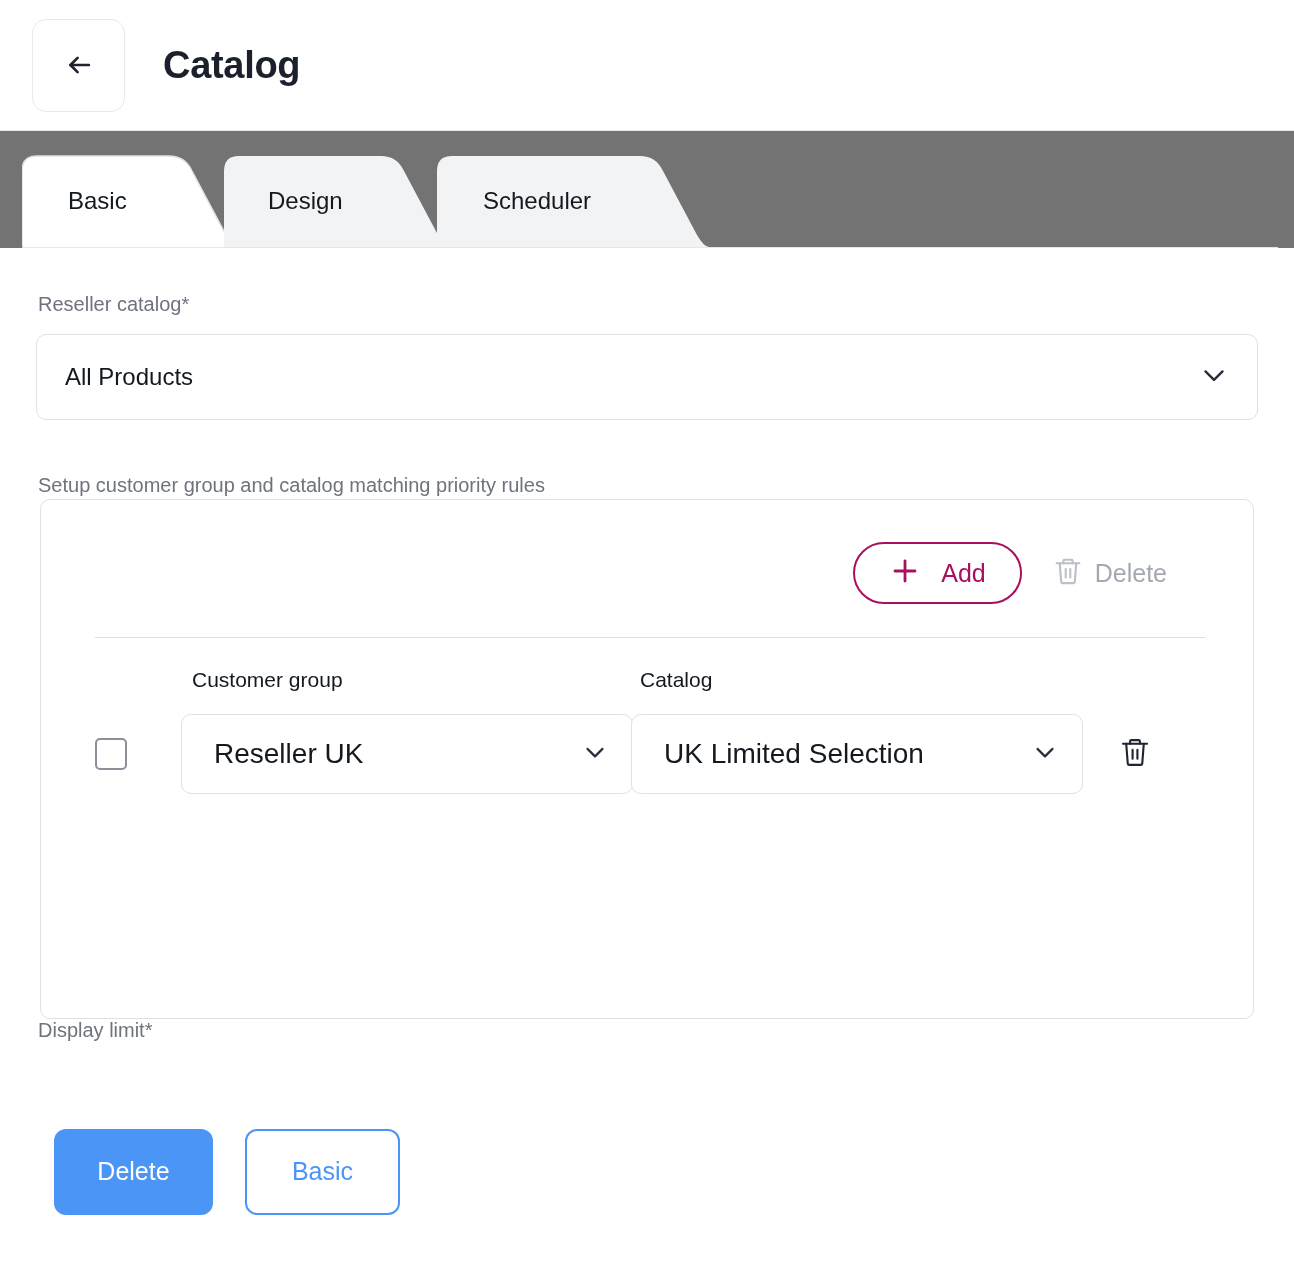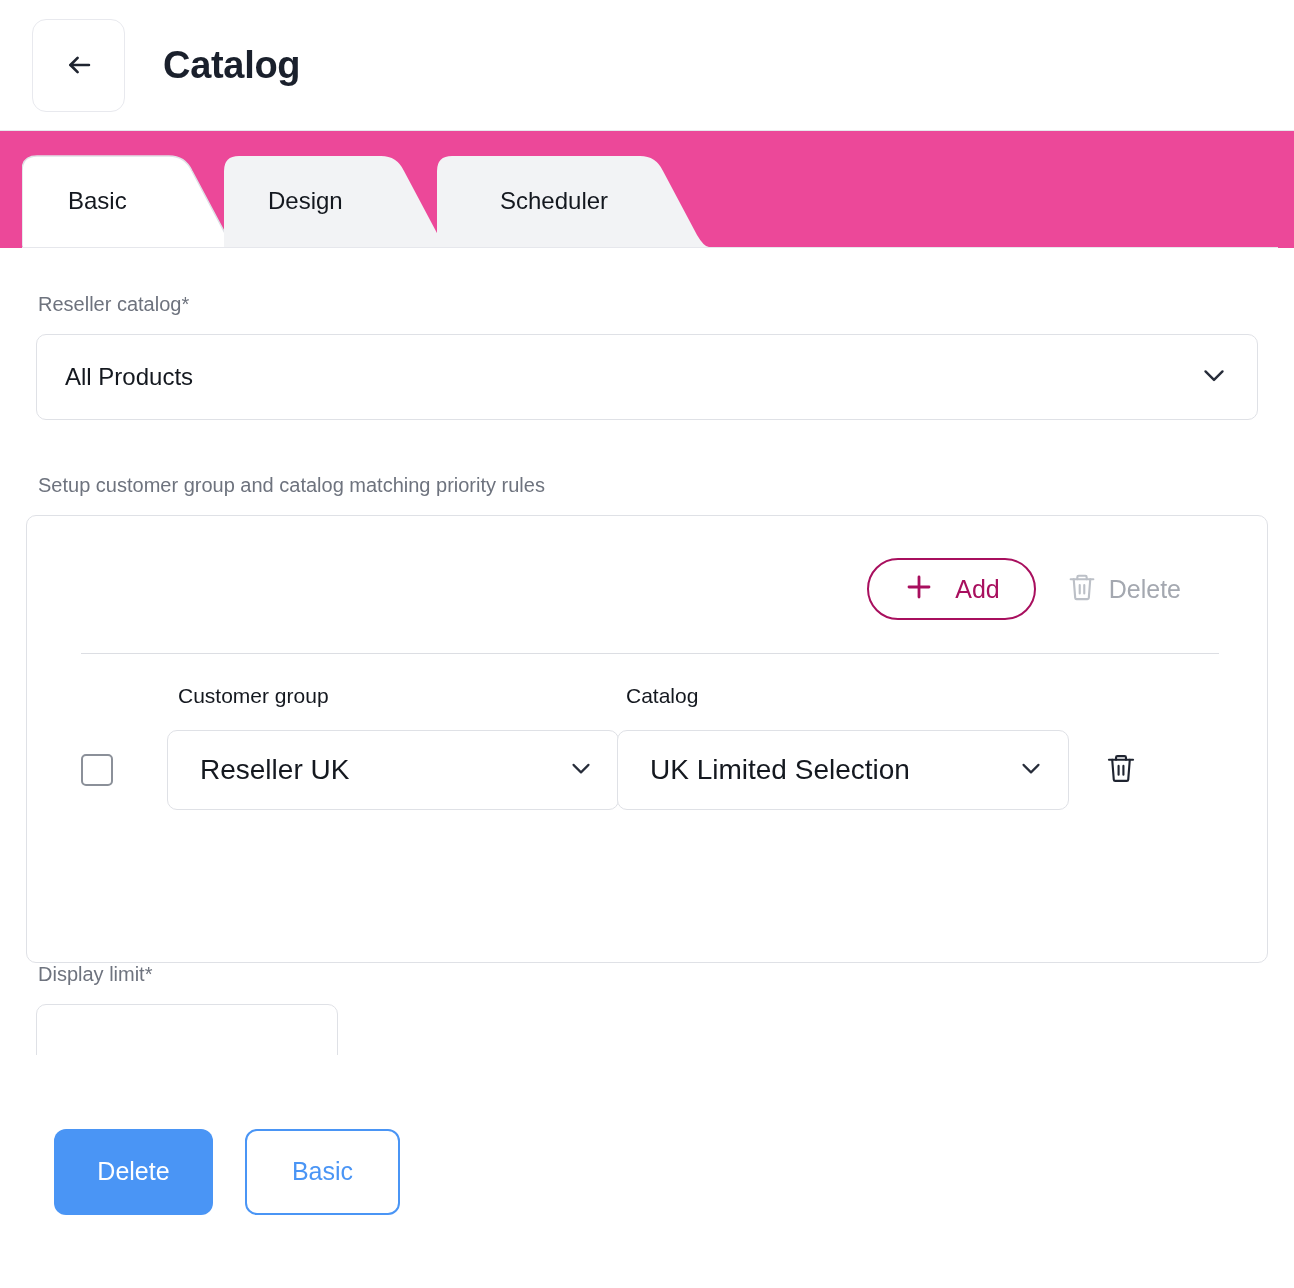--- a/index.html
+++ b/index.html
@@ -9,21 +9,21 @@
     height: 1288px;
     background: #ffffff;
     font-family: "Liberation Sans", sans-serif;
     overflow: hidden;
   }
 
   .page {
     position: relative;
     width: 1294px;
     height: 1288px;
-    background: #ec4899;
+    background: #737373;
   }
 
   
   .header {
     position: absolute;
     top: 0; left: 0;
     width: 1294px;
     height: 131px;
     background: #ffffff;
     border-bottom: 1px solid #e6e7ec;
@@ -85,21 +85,21 @@
     position: relative;
     font-size: 24px;
     color: #14181f;
     white-space: nowrap;
   }
   .tab-basic      { left: 22px;  width: 215px; }
   .tab-basic .tab-label { margin-left: 46px; }
   .tab-design     { left: 224px; width: 226px; }
   .tab-design .tab-label { margin-left: 44px; }
   .tab-scheduler  { left: 437px; width: 272px; }
-  .tab-scheduler .tab-label { margin-left: 63px; }
+  .tab-scheduler .tab-label { margin-left: 46px; }
 
   
   .content {
     position: absolute;
     top: 248px; left: 0;
     width: 1294px;
     height: 807px;
     overflow: hidden;
     background: #ffffff;
   }
@@ -126,30 +126,30 @@
     flex: 1;
     font-size: 24px;
     color: #14181f;
     white-space: nowrap;
     overflow: hidden;
   }
 
   .section-label {
     font-size: 20px;
     color: #6e737e;
-    margin: 54px 0 18px 38px;
+    margin: 54px 0 2px 38px;
   }
 
   
   .rules-card {
-    margin: 0 26px;
+    margin: 0 40px;
     border: 1px solid #dfe1e6;
     border-radius: 10px;
     background: #ffffff;
-    height: 448px;
+    height: 520px;
     position: relative;
   }
   .rules-toolbar {
     display: flex;
     align-items: center;
     justify-content: flex-end;
     padding: 42px 78px 0 0;
     gap: 22px;
   }
   .add-btn {

